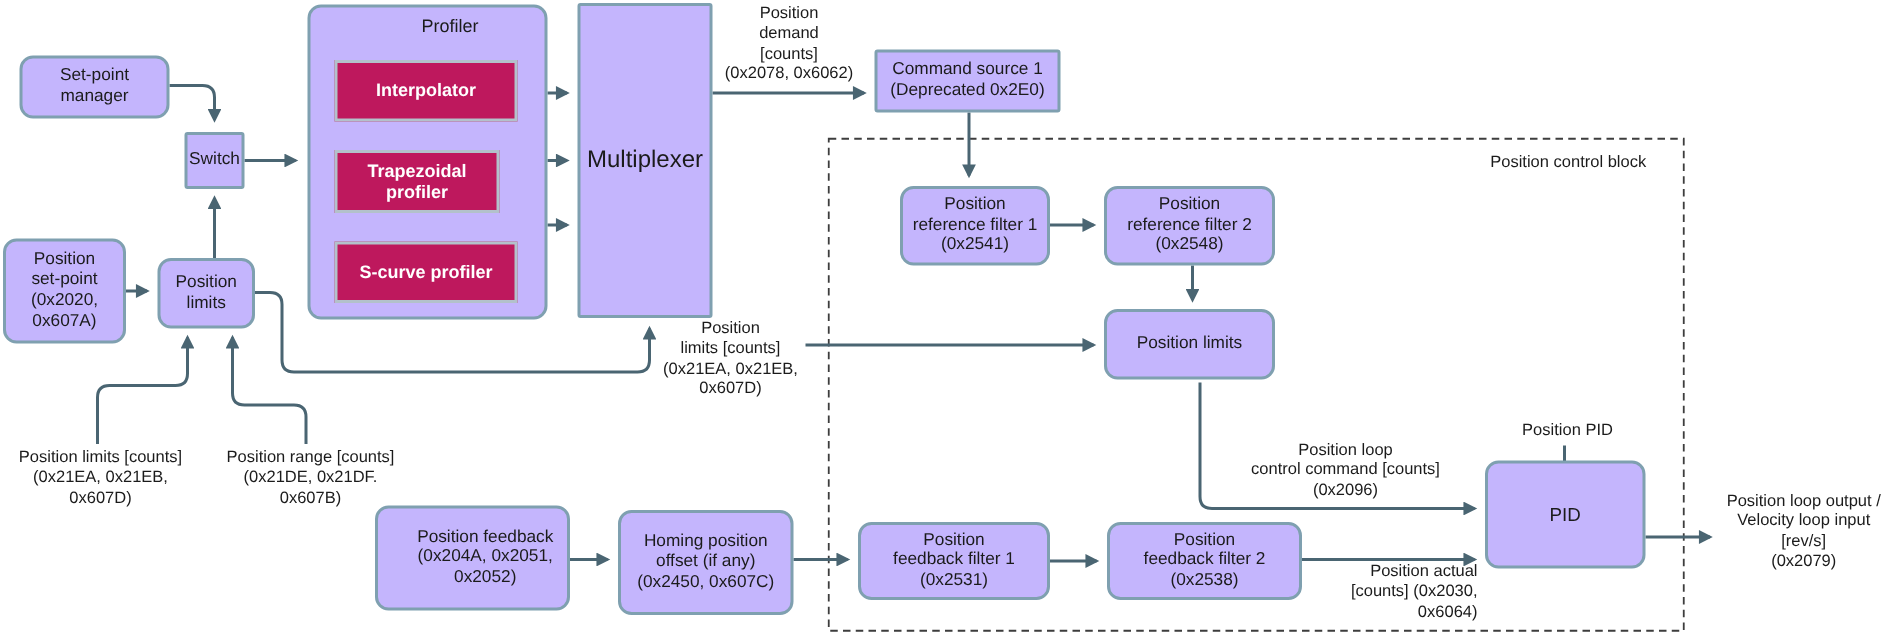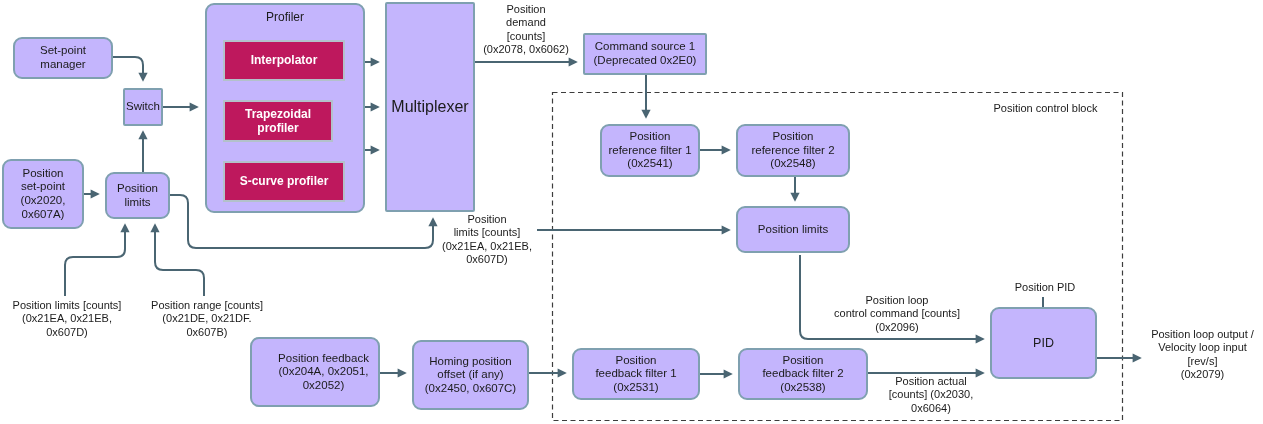--- a/index.html
+++ b/index.html
@@ -95,21 +95,21 @@
 
   <div class="box rounded" style="left:2px;top:159px;width:82px;height:70px;">Position
 set-point
 (0x2020,
 0x607A)</div>
 
   <div class="box rounded" style="left:105px;top:172px;width:65px;height:47px;">Position
 limits</div>
 
   <div class="box rounded container" style="left:205px;top:3px;width:160px;height:210px;"></div>
-  <div class="title" style="left:205px;top:10px;width:160px;">Profiler</div>
+  <div class="title" style="left:205px;top:10px;width:160px;padding-left:15px;">Profiler</div>
   <div class="box dark" style="left:223px;top:40px;width:122px;height:41px;">Interpolator</div>
   <div class="box dark" style="left:223px;top:100px;width:110px;height:42px;">Trapezoidal profiler</div>
   <div class="box dark" style="left:223px;top:161px;width:122px;height:41px;">S-curve profiler</div>
 
   <div class="box square" style="left:385px;top:2px;width:90px;height:210px;font-size:16px;">Multiplexer</div>
 
   <div class="box square" style="left:583px;top:33px;width:124px;height:42px;">Command source 1
 (Deprecated 0x2E0)</div>
 
   <div class="box rounded" style="left:600px;top:124px;width:100px;height:53px;">Position
@@ -159,21 +159,21 @@
   <div class="lbl" style="left:143px;top:299px;width:128px;">Position range [counts]
 (0x21DE, 0x21DF.
 0x607B)</div>
 
   <div class="lbl" style="left:822px;top:294px;width:150px;">Position loop
 control command [counts]
 (0x2096)</div>
 
   <div class="lbl" style="left:1003px;top:281px;width:84px;">Position PID</div>
 
-  <div class="lbl" style="left:877px;top:375px;width:108px;">Position actual
+  <div class="lbl" style="left:877px;top:375px;width:108px;text-align:right;">Position actual
 [counts] (0x2030,
 0x6064)</div>
 
   <div class="lbl" style="left:1142px;top:328px;width:121px;">Position loop output /
 Velocity loop input
 [rev/s]
 (0x2079)</div>
 
 </div>
 

